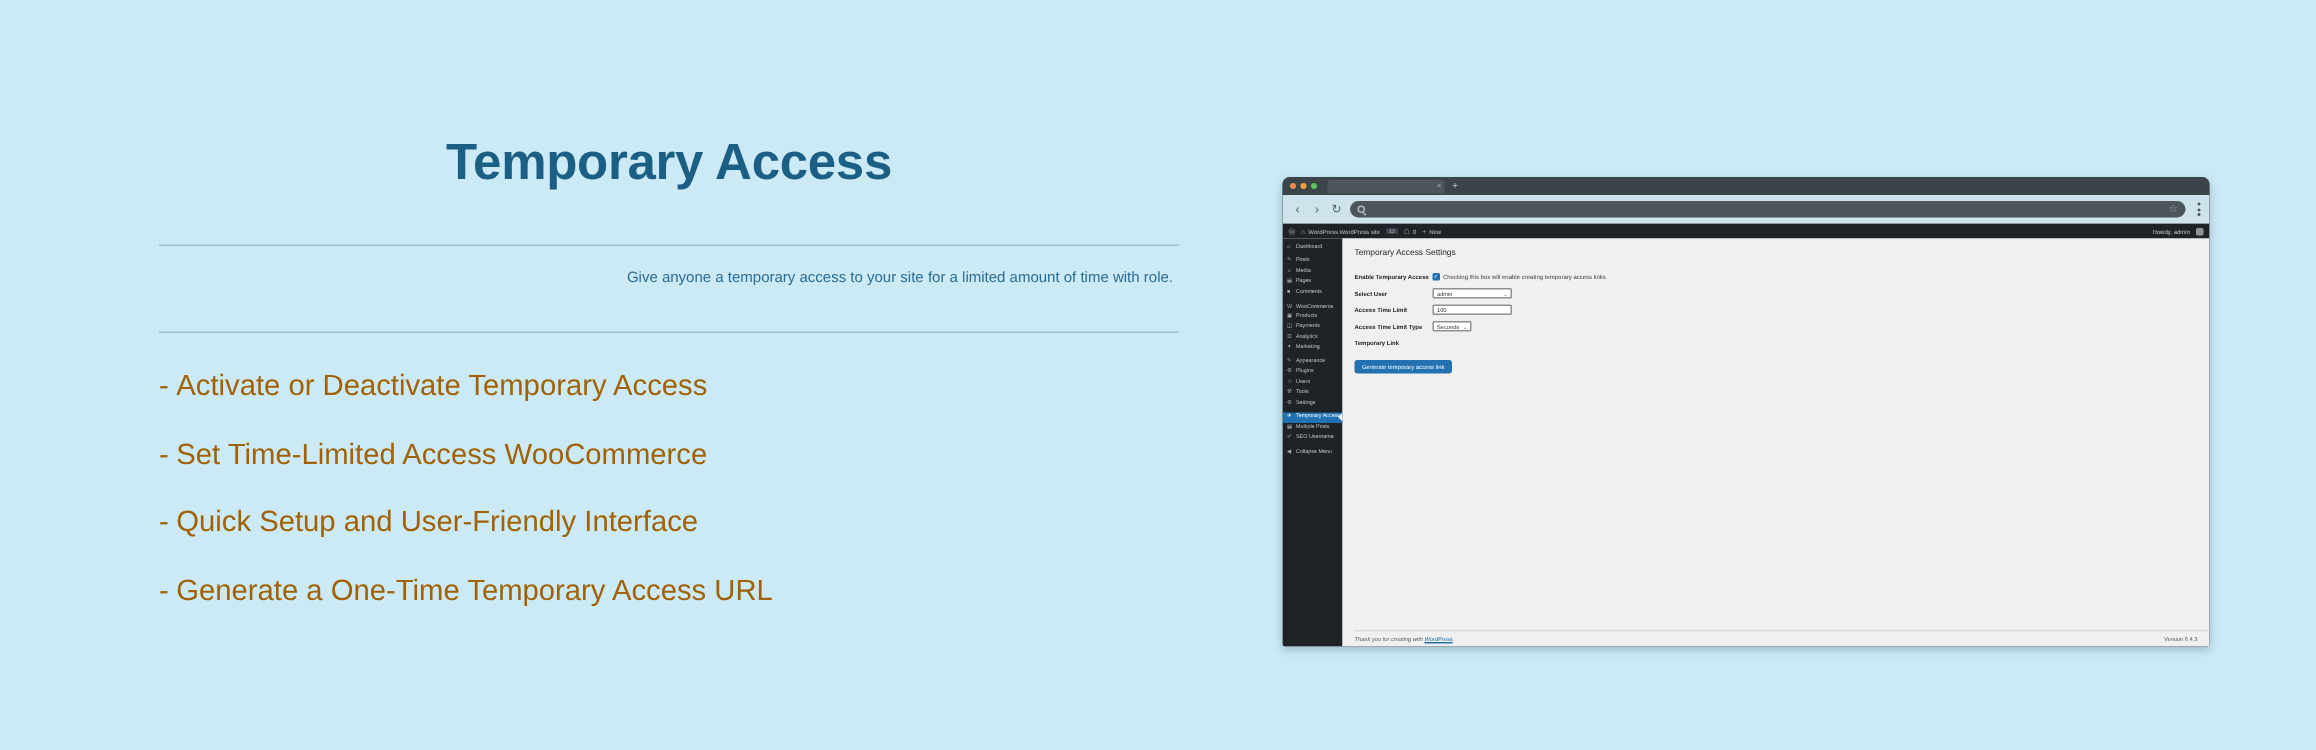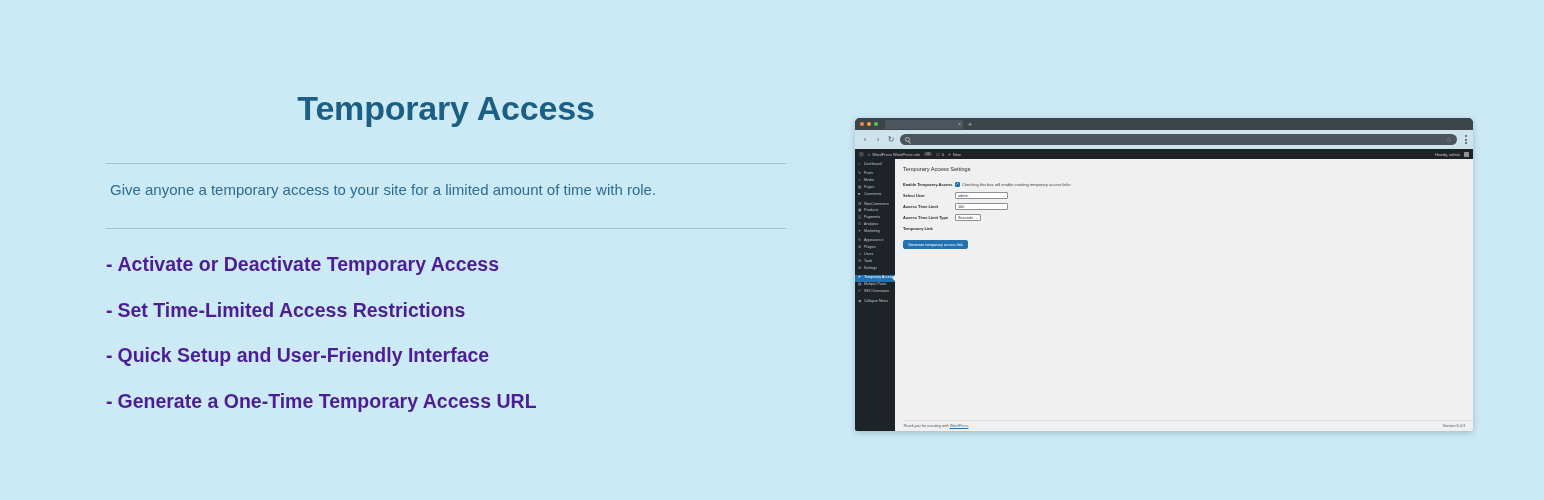--- a/index.html
+++ b/index.html
@@ -19,26 +19,26 @@
     text-align: center;
     font-size: 34px; font-weight: bold;
     color: #1c5f85; letter-spacing: -0.2px;
     line-height: 1.1;
     padding-bottom: 6px;
   }
   .rule { height: 1px; background: #9cc2d4; width: 100%; }
   .rule.top { margin-top: 30px; }
   .rule.bottom { margin-top: 28px; }
   .promo-sub {
-    text-align: left; font-size: 15px; color: #2a6c93;
+    text-align: right; font-size: 10px; color: #2a6c93;
     padding: 15px 4px 0 4px; line-height: 1.4;
   }
   .features { margin-top: 24px; }
   .feature {
-    font-size: 19.5px; font-weight: bold; color: #4c1d95;
+    font-size: 19.5px; font-weight: normal; color: #a16207;
     line-height: 1.15; margin-bottom: 23px; white-space: nowrap;
   }
   .feature .dash { margin-right: 5px; }
 
   
   .browser {
     position: absolute; left: 855px; top: 118px;
     width: 618px; height: 313px;
     background: #3b4449;
     border-radius: 5px 5px 2px 2px;
@@ -167,21 +167,21 @@
     <h1 class="promo-title">Temporary Access</h1>
     <div class="rule top"></div>
     <p class="promo-sub">Give anyone a temporary access to your site for a limited amount of time with role.</p>
     <div class="rule bottom"></div>
 
     <ul class="features" style="list-style:none;">
       <li class="feature">
         <span class="dash">-</span><span>Activate or Deactivate Temporary Access</span>
       </li>
       <li class="feature">
-        <span class="dash">-</span><span>Set Time-Limited Access Restrictions</span>
+        <span class="dash">-</span><span>Set Time-Limited Access WooCommerce</span>
       </li>
       <li class="feature">
         <span class="dash">-</span><span>Quick Setup and User-Friendly Interface</span>
       </li>
       <li class="feature">
         <span class="dash">-</span><span>Generate a One-Time Temporary Access URL</span>
       </li>
     </ul>
   </section>
 

